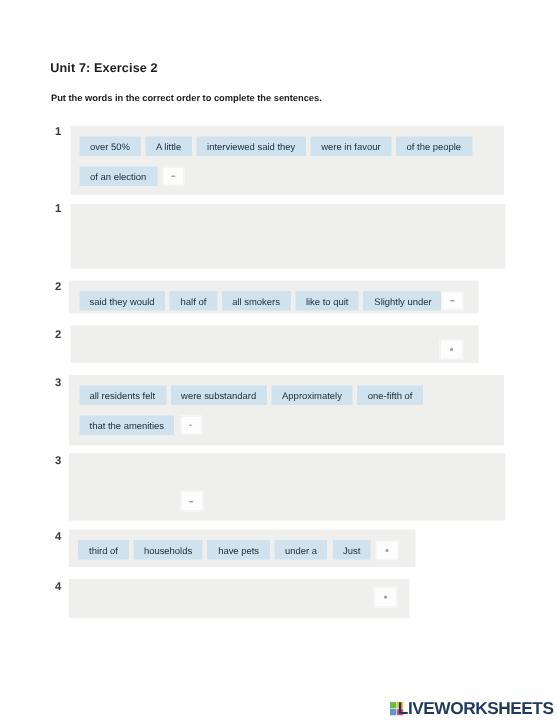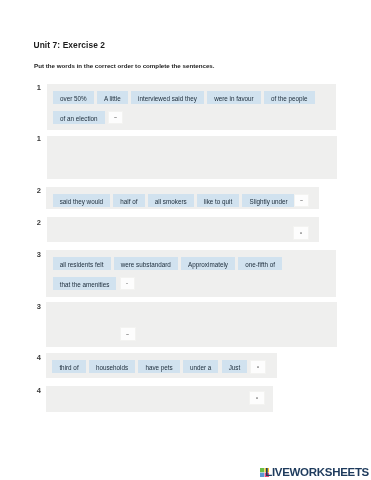--- a/index.html
+++ b/index.html
@@ -9,21 +9,21 @@
   .title{position:absolute;left:33.5px;top:40px;font-size:8.4px;font-weight:bold;color:#1c1c1c;letter-spacing:0.1px;white-space:nowrap;}
   .instr{position:absolute;left:34px;top:62px;font-size:6.2px;font-weight:bold;color:#1c1c1c;white-space:nowrap;}
   .qnum{position:absolute;font-size:7.5px;font-weight:bold;color:#3a3a3a;}
   .panel{position:absolute;background:#efefee;}
   .rows{position:absolute;left:6.2px;top:7px;right:4px;}
   .row{display:block;height:13px;margin-bottom:7px;white-space:nowrap;}
   .chip{display:inline-block;vertical-align:top;background:#d1e2ef;color:#1a2a38;font-size:6.3px;height:13px;line-height:15px;padding:0 7.1px;margin-right:3.1px;box-sizing:border-box;}
   .ibox{display:inline-block;vertical-align:top;background:#fdfdfd;border:1px solid #f3f3f1;width:15.5px;height:13.2px;box-sizing:border-box;position:relative;}
   .ibox.big{width:15.8px;height:14.2px;}
   .ibox::after{content:"";position:absolute;left:50%;top:50%;width:2.6px;height:1.5px;margin-left:-1.5px;margin-top:-0.7px;background:#a4a4a4;border-radius:40%;}
-  .logo{position:absolute;left:259.5px;top:468px;display:flex;align-items:center;}
+  .logo{position:absolute;left:259.5px;top:468px;display:flex;align-items:flex-end;}
   .logo-mark{width:9px;height:9px;display:block;}
   .logo-text{font-size:11.5px;font-weight:bold;color:#1d3a5c;letter-spacing:-0.3px;margin-left:-3.3px;line-height:8.5px;white-space:nowrap;}
 </style>
 </head>
 <body>
 
 <div class="page">
   <div class="title">Unit 7: Exercise 2</div>
   <div class="instr">Put the words in the correct order to complete the sentences.</div>
 

